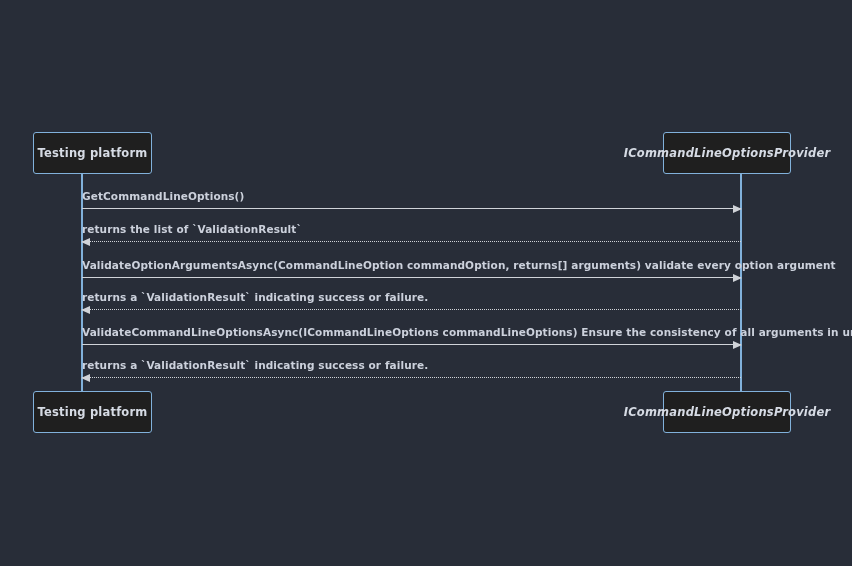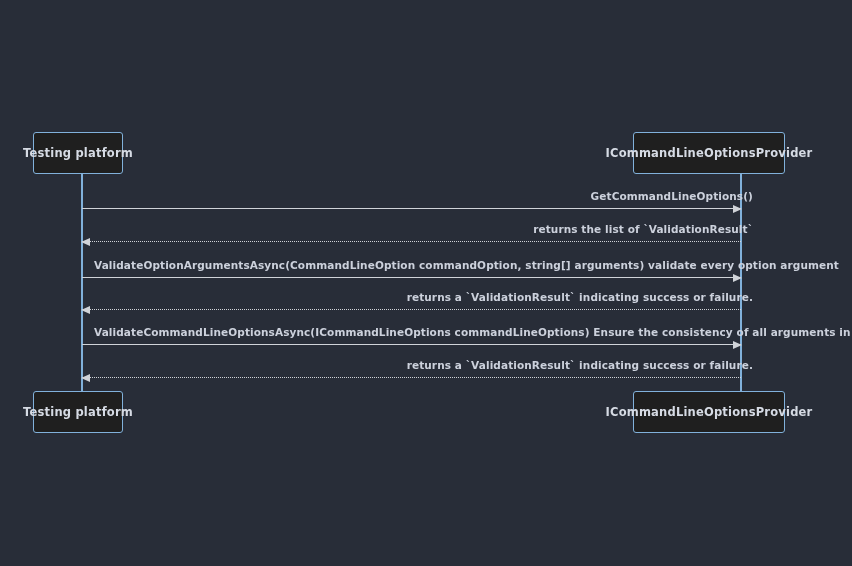--- a/index.html
+++ b/index.html
@@ -35,22 +35,22 @@
   }
   .participant-label {
     color: #d6dbe4;
     font-size: 11.5px;
     font-weight: bold;
     letter-spacing: 0.2px;
     white-space: nowrap;
     padding: 0 10px;
   }
 
-  .p-left  { left: 33px;  width: 90px;  }
-  .p-right { left: 633px; width: 152px; }
+  .p-left  { left: 33px;  width: 119px;  }
+  .p-right { left: 663px; width: 128px; font-style: italic; }
   .p-top    { top: 132px; }
   .p-bottom { top: 391px; }
 
   
   .lifeline {
     position: absolute;
     top: 173px;
     height: 219px;
     width: 2px;
     background: #81b1db;
@@ -60,24 +60,24 @@
 
   
   .message {
     position: absolute;
     left: 82px;
     width: 659px;
     height: 0;
   }
   .msg-label {
     position: absolute;
-    left: 12px;
+    left: 0;
     width: 100%;
     bottom: 6px;
-    text-align: right;
+    text-align: left;
     color: #ccd1dc;
     font-size: 10.5px;
     font-weight: bold;
     white-space: nowrap;
     letter-spacing: 0.1px;
   }
   .msg-line {
     position: absolute;
     left: 0;
     top: 0;
@@ -129,21 +129,21 @@
   </div>
 
   <div class="message" style="top:241px;">
     <div class="msg-label">returns the list of `ValidationResult`</div>
     <div class="msg-line dotted">
       <div class="arrow-head left"></div>
     </div>
   </div>
 
   <div class="message" style="top:277px;">
-    <div class="msg-label">ValidateOptionArgumentsAsync(CommandLineOption commandOption, string[] arguments) validate every option argument</div>
+    <div class="msg-label">ValidateOptionArgumentsAsync(CommandLineOption commandOption, returns[] arguments) validate every option argument</div>
     <div class="msg-line">
       <div class="arrow-head right"></div>
     </div>
   </div>
 
   <div class="message" style="top:309px;">
     <div class="msg-label">returns a `ValidationResult` indicating success or failure.</div>
     <div class="msg-line dotted">
       <div class="arrow-head left"></div>
     </div>

